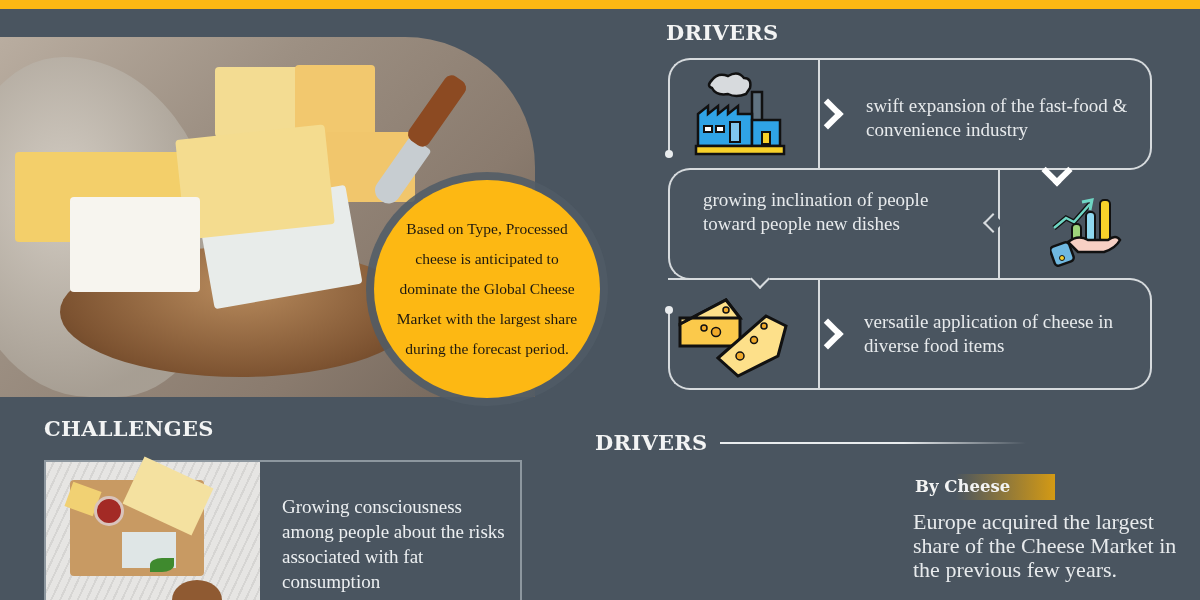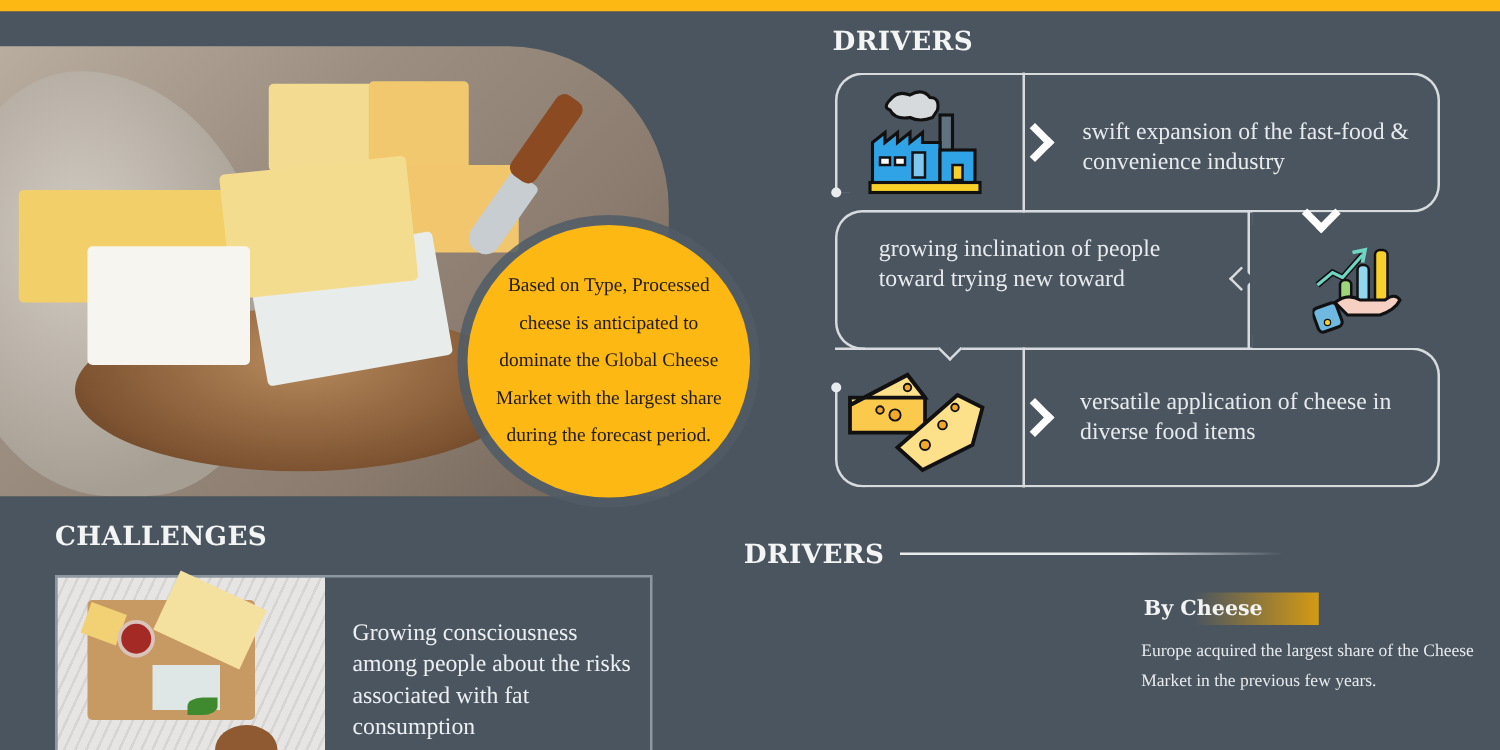--- a/index.html
+++ b/index.html
@@ -76,21 +76,21 @@
     
     .segment-title { left: 595px; top: 430px; }
     .segment-line { position: absolute; left: 720px; top: 442px; width: 306px; height: 2px; background: linear-gradient(90deg, #e9ecee 60%, rgba(233,236,238,0)); }
     .seg-product { position: absolute; left: 595px; top: 473px; width: 300px; font-family: "DejaVu Serif", serif; font-weight: bold; font-size: 16.5px; line-height: 23px; color: #f2f3f3; }
     .highlight { background: linear-gradient(90deg, rgba(253,184,19,0) 0%, rgba(210,150,20,.85) 100%); padding: 0 2px; }
     .seg-region-label {
       position: absolute; left: 913px; top: 474px; width: 142px; height: 26px; padding-left: 2px;
       font-family: "DejaVu Serif", serif; font-weight: bold; font-size: 16.5px; line-height: 26px; color: #f2f3f3;
       background: linear-gradient(90deg, rgba(74,85,96,0) 0%, rgba(74,85,96,0) 30%, #d49a14 100%);
     }
-    .seg-region-text { position: absolute; left: 913px; top: 510px; width: 280px; font-family: "Liberation Serif", serif; font-size: 14px; line-height: 24px; color: #e7eaec; }
+    .seg-region-text { position: absolute; left: 913px; top: 510px; width: 280px; font-family: "Liberation Serif", serif; font-size: 22px; line-height: 24px; color: #e7eaec; }
 
     svg { display: block; }
   </style>
 </head>
 <body>
 
 <div class="top-bar"></div>
 
 <div class="hero" title="Assorted cheeses on a wooden board with a cheese knife">
   <div class="cloth"></div>
@@ -169,21 +169,21 @@
     <circle cx="26" cy="32" r="3" fill="#f0a92a" stroke="#111" stroke-width="1.5"></circle>
     <circle cx="38" cy="36" r="4.5" fill="#f0a92a" stroke="#111" stroke-width="1.5"></circle>
     <path d="M40 62 L88 20 L108 30 L100 60 L60 80z" fill="#fde08a" stroke="#111" stroke-width="3"></path>
     <circle cx="76" cy="44" r="3.5" fill="#f0a92a" stroke="#111" stroke-width="1.5"></circle>
     <circle cx="62" cy="60" r="4" fill="#f0a92a" stroke="#111" stroke-width="1.5"></circle>
     <circle cx="86" cy="30" r="3" fill="#f0a92a" stroke="#111" stroke-width="1.5"></circle>
   </svg>
 </div>
 
 <div class="driver-text" style="left:866px;top:94px;width:280px;">swift expansion of the fast-food &amp; convenience industry</div>
-<div class="driver-text" style="left:703px;top:188px;width:240px;">growing inclination of people toward trying new toward</div>
+<div class="driver-text" style="left:703px;top:188px;width:240px;">growing inclination of people toward people new dishes</div>
 <div class="driver-text" style="left:864px;top:310px;width:280px;">versatile application of cheese in diverse food items</div>
 
 <div class="section-title challenges-title">CHALLENGES</div>
 <div class="challenge-box">
   <div class="challenge-photo" title="Cheese platter with honey, walnuts and basil">
     <div class="cp-board"></div>
     <div class="cp-cheese2"></div>
     <div class="cp-cheese1"></div>
     <div class="cp-jar"></div>
     <div class="cp-blue"></div>

